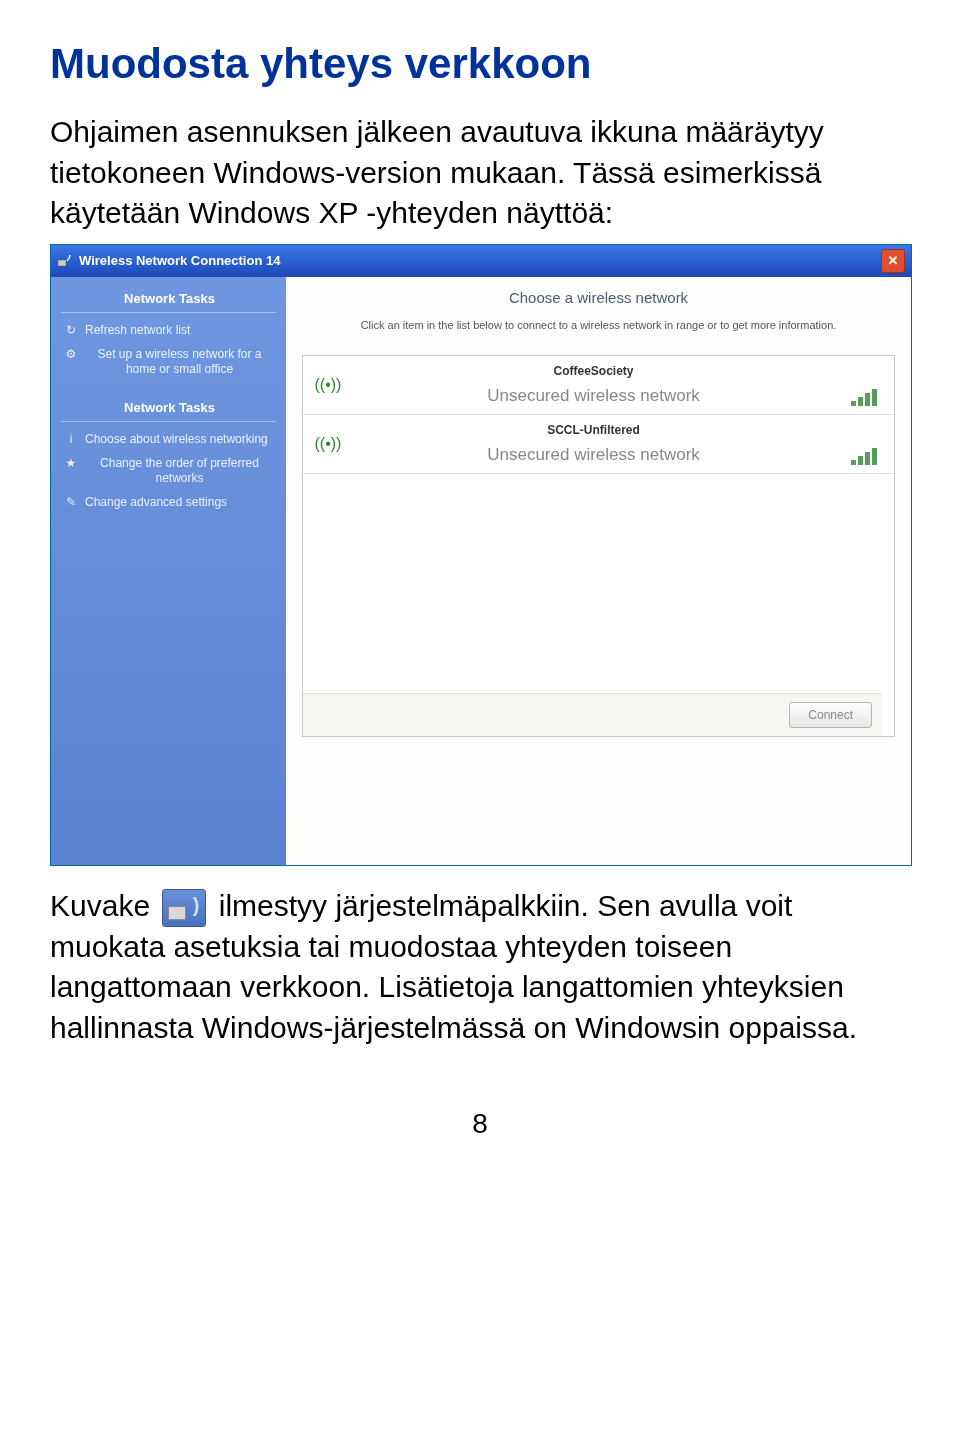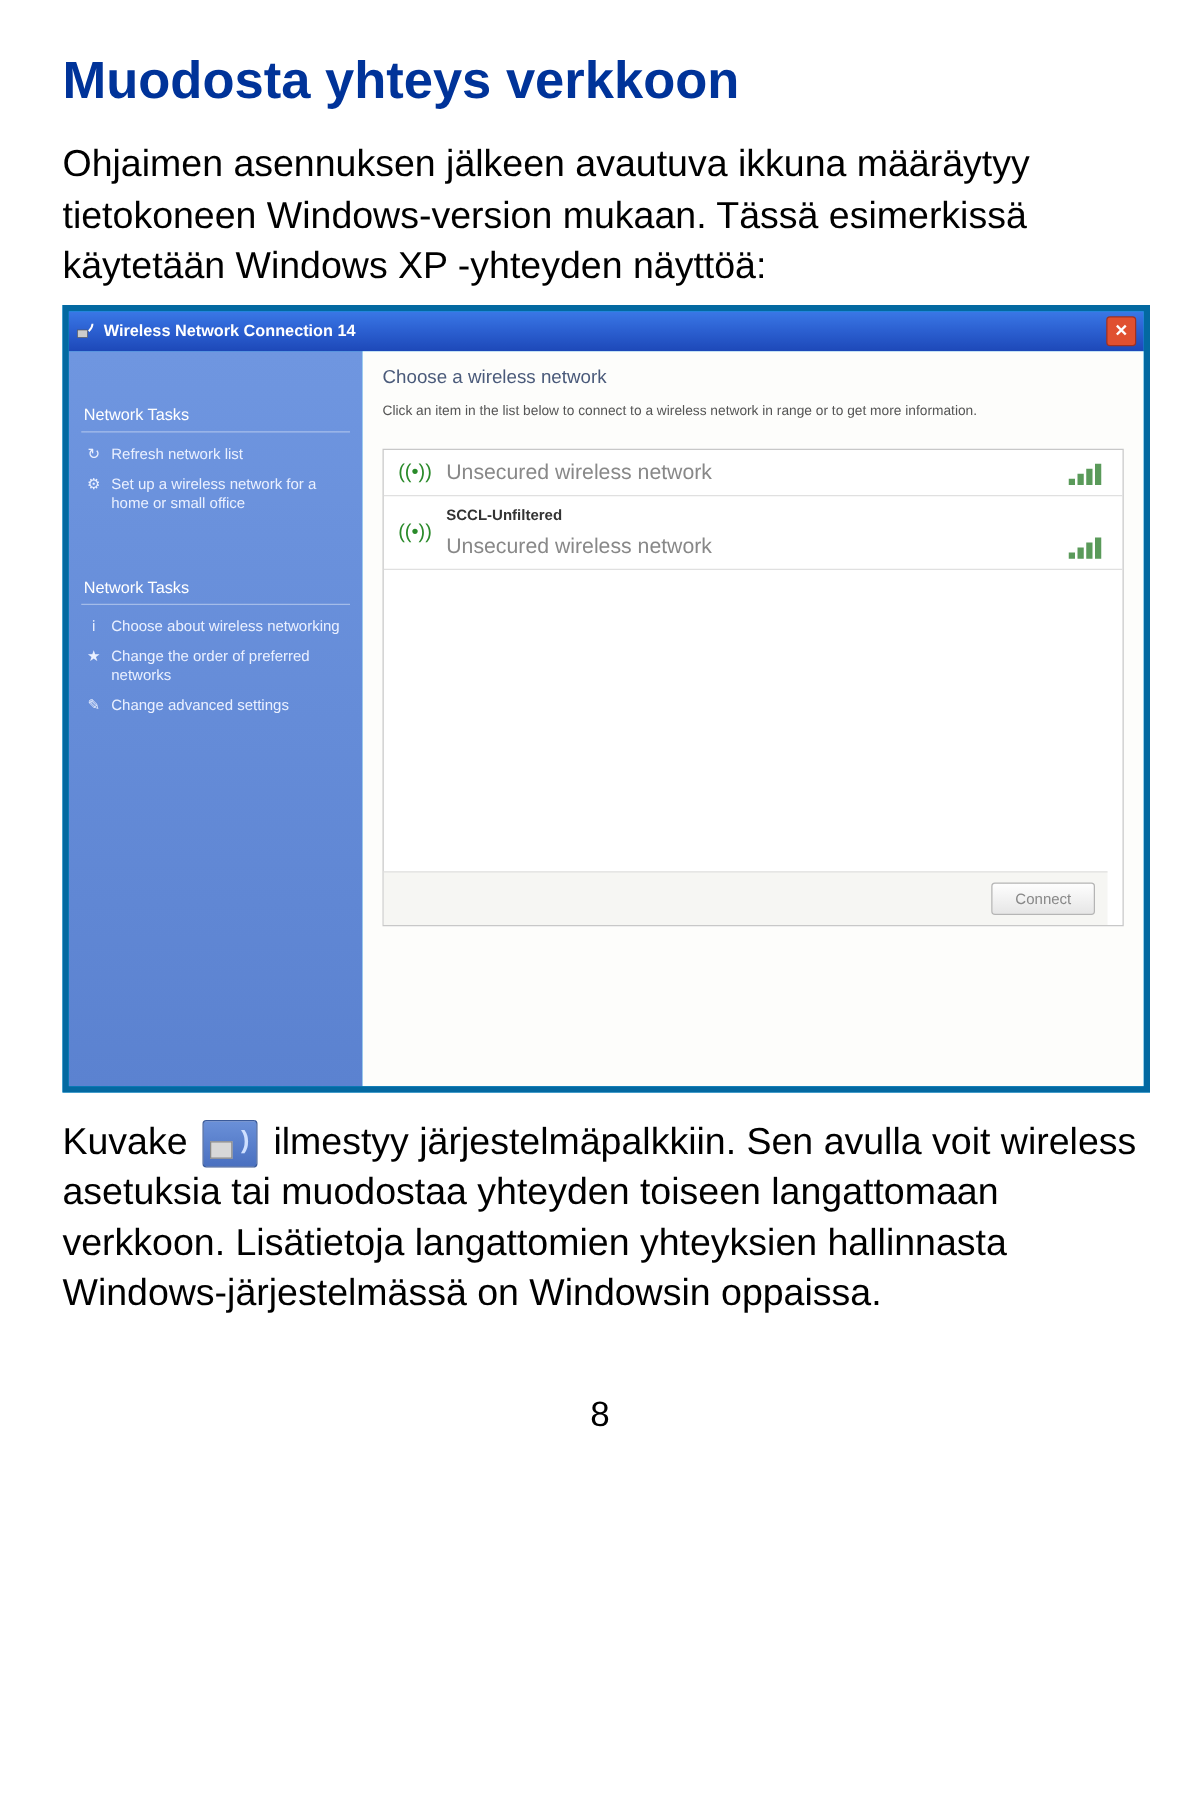--- a/index.html
+++ b/index.html
@@ -18,27 +18,28 @@
 }
 .body-text {
   font-size: 30px;
   line-height: 1.35;
   color: #000;
   margin-bottom: 10px;
 }
 .screenshot {
   width: 860px;
   height: 620px;
-  border: 5px solid #0369a1;
+  border: 1px solid #0369a1;
   margin: 6px 0 20px 0;
   font-family: Tahoma, Arial, sans-serif;
-  background: #0ea5e9;
+  background: #0c4a6e;
   position: relative;
   overflow: hidden;
   filter: blur(0.3px);
+  text-align: center;
 }
 .titlebar {
   height: 32px;
   background: linear-gradient(to bottom, #3a78e6 0%, #2b5fd0 50%, #1d48b8 100%);
   display: flex;
   align-items: center;
   padding: 0 6px;
   color: #fff;
   font-size: 13px;
   font-weight: bold;
@@ -67,27 +68,26 @@
   height: calc(100% - 32px);
 }
 .sidebar {
   width: 215px;
   background: linear-gradient(to bottom, #6f96e0 0%, #5b82d0 100%);
   padding: 10px 10px;
   color: #fff;
   font-size: 12px;
 }
 .side-section-title {
-  font-weight: normal;
+  font-weight: bold;
   color: #fff;
   font-size: 13px;
   padding: 4px 0 6px 2px;
   border-bottom: 1px solid rgba(255,255,255,0.4);
   margin-bottom: 6px;
-  margin-top: 29px;
 }
 .side-item {
   display: flex;
   align-items: flex-start;
   gap: 6px;
   padding: 4px 2px;
   color: #eaf0ff;
   font-size: 12px;
   line-height: 1.3;
 }
@@ -272,20 +272,21 @@
         <span>Change advanced settings</span>
       </div>
     </div>
     <div class="main-panel">
       <div class="main-title">Choose a wireless network</div>
       <div class="main-help">Click an item in the list below to connect to a wireless network in range or to get more information.</div>
       <div class="net-list">
         <div class="net-item">
           <div class="wifi-icon">((•))</div>
           <div class="net-text">
+            <div class="net-name">CoffeeSociety</div>
             <div class="net-sec">Unsecured wireless network</div>
           </div>
           <div class="signal">
               <span></span>
               <span></span>
               <span></span>
               <span></span>
             </div>
         </div>
         <div class="net-item">
@@ -305,16 +306,16 @@
           <div class="connect-btn">Connect</div>
         </div>
       </div>
     </div>
   </div>
 </div>
 
 <div class="after-text">
   <span>Kuvake </span>
   <span class="inline-icon"></span>
-  <span> ilmestyy järjestelmäpalkkiin. Sen avulla voit wireless asetuksia tai muodostaa yhteyden toiseen langattomaan verkkoon. Lisätietoja langattomien yhteyksien hallinnasta Windows-järjestelmässä on Windowsin oppaissa.</span>
+  <span> ilmestyy järjestelmäpalkkiin. Sen avulla voit muokata asetuksia tai muodostaa yhteyden toiseen langattomaan verkkoon. Lisätietoja langattomien yhteyksien hallinnasta Windows-järjestelmässä on Windowsin oppaissa.</span>
 </div>
 
 <div class="page-num">8</div>
 
 </body></html>

